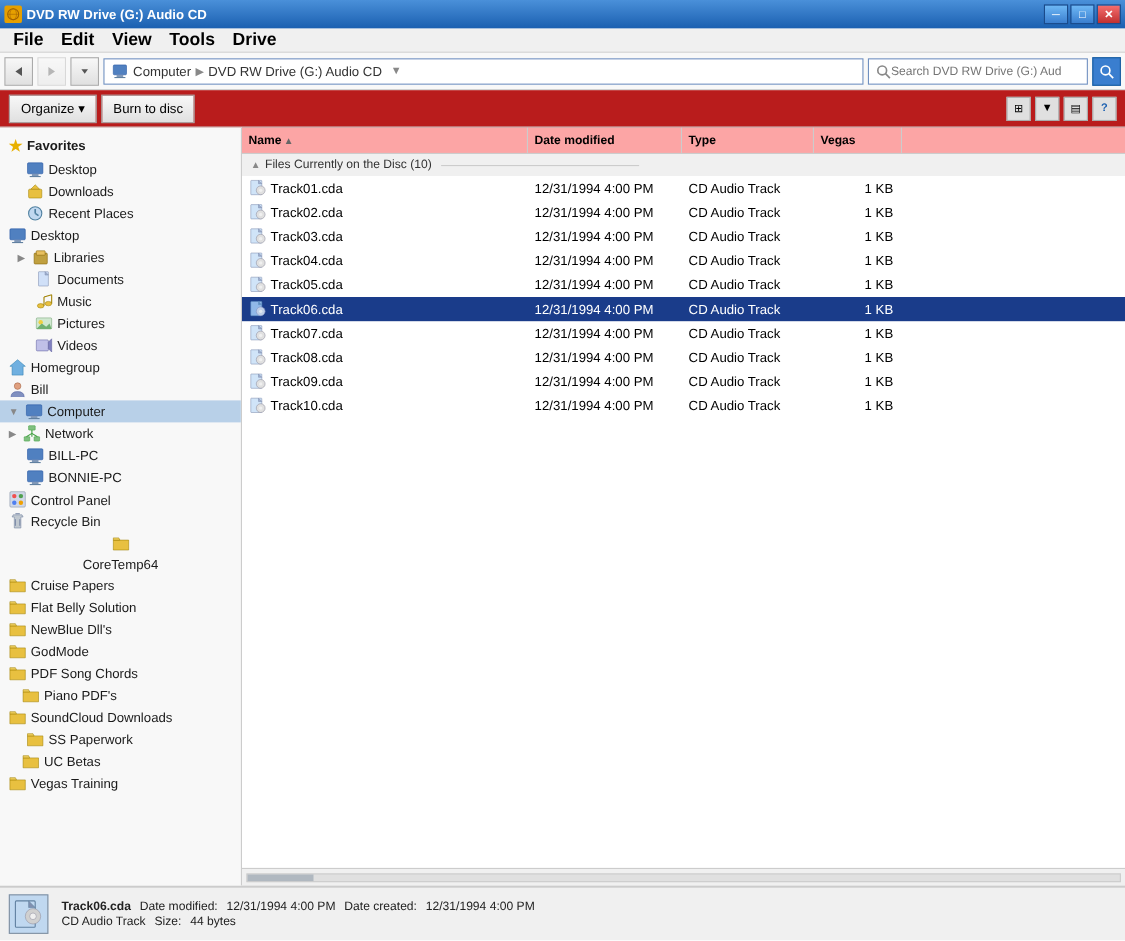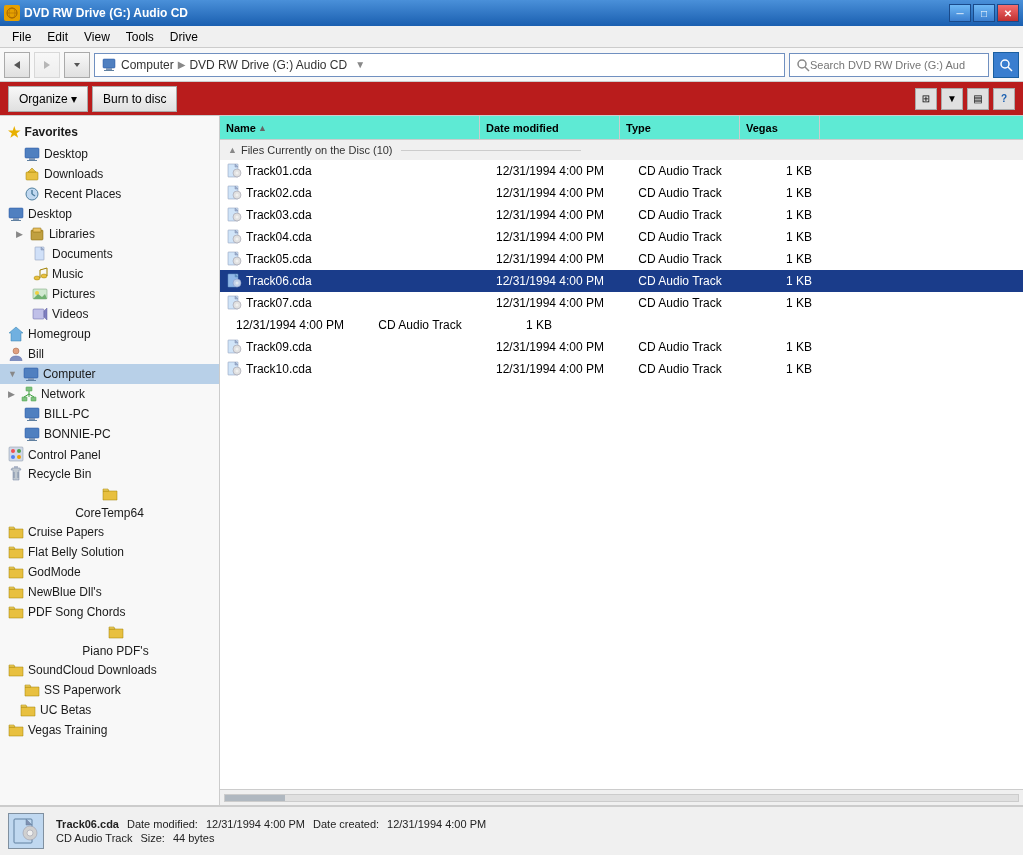--- a/index.html
+++ b/index.html
@@ -30,21 +30,21 @@
 
     
     .menu-bar {
       background: #f0f0f0;
       height: 22px;
       display: flex;
       align-items: center;
       padding: 0 4px;
       border-bottom: 1px solid #ccc;
     }
-    .menu-item { padding: 2px 8px; cursor: pointer; font-size: 12px; }
+    .menu-item { padding: 2px 8px; cursor: pointer; font-size: 16px; font-weight: bold; }
 
     
     .address-bar {
       background: #f8f8f8;
       height: 34px;
       display: flex;
       align-items: center;
       padding: 0 4px;
       gap: 4px;
       border-bottom: 1px solid #ccc;
@@ -113,21 +113,21 @@
 
     
     .file-list {
       flex: 1;
       display: flex;
       flex-direction: column;
       overflow: hidden;
     }
     .file-list-header {
       display: flex;
-      background: #5eead4;
+      background: #fca5a5;
       border-bottom: 1px solid #ccc;
       height: 24px;
     }
     .col-header {
       padding: 3px 6px; font-size: 11px; font-weight: bold;
       border-right: 1px solid #ccc; cursor: pointer; user-select: none;
       display: flex; align-items: center; gap: 2px;
     }
     .col-name { width: 260px; }
     .col-date { width: 140px; }
@@ -140,21 +140,21 @@
     .group-header {
       padding: 4px 8px; font-size: 11px; color: #333; background: #f0f0f0;
       display: flex; align-items: center; gap: 4px;
     }
     .file-row {
       display: flex; align-items: center;
       height: 22px; cursor: pointer;
     }
     .file-row.selected { background: #1a3c8a; color: white; }
     .file-row.selected .file-cell { color: white; }
-    .file-cell { padding: 2px 6px; font-size: 12px; overflow: hidden; white-space: nowrap; text-align: center; }
+    .file-cell { padding: 2px 6px; font-size: 12px; overflow: hidden; white-space: nowrap; }
     .file-cell-name { width: 260px; display: flex; align-items: center; gap: 4px; }
     .file-cell-date { width: 140px; }
     .file-cell-type { width: 120px; }
     .file-cell-size { width: 80px; text-align: right; padding-right: 8px; }
 
     
     .hscroll-bar {
       height: 16px; background: #f0f0f0; border-top: 1px solid #ccc;
       display: flex; align-items: center; padding: 0 4px;
     }
@@ -446,37 +446,37 @@
           <path d="M1,5 L1,14 L15,14 L15,5 Z" fill="#e8c040" stroke="#a08000" stroke-width="0.5"></path>
           <path d="M1,5 L1,3 L6,3 L7,5 Z" fill="#f0d060" stroke="#a08000" stroke-width="0.5"></path>
         </svg>
       <span>Flat Belly Solution</span>
     </div>
     <div class="sidebar-item" style="padding-left:8px;">
       <svg class="svg-icon" viewBox="0 0 16 16">
           <path d="M1,5 L1,14 L15,14 L15,5 Z" fill="#e8c040" stroke="#a08000" stroke-width="0.5"></path>
           <path d="M1,5 L1,3 L6,3 L7,5 Z" fill="#f0d060" stroke="#a08000" stroke-width="0.5"></path>
         </svg>
+      <span>NewBlue Dll's</span>
+    </div>
+    <div class="sidebar-item" style="padding-left:8px;">
+      <svg class="svg-icon" viewBox="0 0 16 16">
+          <path d="M1,5 L1,14 L15,14 L15,5 Z" fill="#e8c040" stroke="#a08000" stroke-width="0.5"></path>
+          <path d="M1,5 L1,3 L6,3 L7,5 Z" fill="#f0d060" stroke="#a08000" stroke-width="0.5"></path>
+        </svg>
       <span>GodMode</span>
     </div>
     <div class="sidebar-item" style="padding-left:8px;">
       <svg class="svg-icon" viewBox="0 0 16 16">
           <path d="M1,5 L1,14 L15,14 L15,5 Z" fill="#e8c040" stroke="#a08000" stroke-width="0.5"></path>
           <path d="M1,5 L1,3 L6,3 L7,5 Z" fill="#f0d060" stroke="#a08000" stroke-width="0.5"></path>
         </svg>
-      <span>NewBlue Dll's</span>
-    </div>
-    <div class="sidebar-item" style="padding-left:8px;">
-      <svg class="svg-icon" viewBox="0 0 16 16">
-          <path d="M1,5 L1,14 L15,14 L15,5 Z" fill="#e8c040" stroke="#a08000" stroke-width="0.5"></path>
-          <path d="M1,5 L1,3 L6,3 L7,5 Z" fill="#f0d060" stroke="#a08000" stroke-width="0.5"></path>
-        </svg>
       <span>PDF Song Chords</span>
     </div>
-    <div class="sidebar-item" style="padding-left:20px;flex-direction:column;">
+    <div class="sidebar-item" style="padding-left:20px;">
       <svg class="svg-icon" viewBox="0 0 16 16">
           <path d="M1,5 L1,14 L15,14 L15,5 Z" fill="#e8c040" stroke="#a08000" stroke-width="0.5"></path>
           <path d="M1,5 L1,3 L6,3 L7,5 Z" fill="#f0d060" stroke="#a08000" stroke-width="0.5"></path>
         </svg>
       <span>Piano PDF's</span>
     </div>
     <div class="sidebar-item" style="padding-left:8px;">
       <svg class="svg-icon" viewBox="0 0 16 16">
           <path d="M1,5 L1,14 L15,14 L15,5 Z" fill="#e8c040" stroke="#a08000" stroke-width="0.5"></path>
           <path d="M1,5 L1,3 L6,3 L7,5 Z" fill="#f0d060" stroke="#a08000" stroke-width="0.5"></path>
@@ -622,20 +622,29 @@
         <circle cx="11" cy="10" r="4" fill="#e0e0e0" stroke="#9090a0" stroke-width="0.5"></circle>
         <circle cx="11" cy="10" r="1.5" fill="#f0f0f0"></circle>
       </svg>
       <span>Track07.cda</span>
     </div>
     <div class="file-cell file-cell-date">12/31/1994 4:00 PM</div>
     <div class="file-cell file-cell-type">CD Audio Track</div>
     <div class="file-cell file-cell-size">1 KB</div>
   </div>
           <div class="file-row">
+    <div class="file-cell file-cell-name">
+      <svg class="svg-icon" viewBox="0 0 16 16">
+        <rect x="2" y="1" width="10" height="13" rx="0.5" fill="#d0e4f8" stroke="#8090b0" stroke-width="0.5"></rect>
+        <polygon points="9,1 12,4 9,4" fill="#a0b0d0" stroke="#8090b0" stroke-width="0.5"></polygon>
+        <circle cx="11" cy="10" r="4" fill="#e0e0e0" stroke="#9090a0" stroke-width="0.5"></circle>
+        <circle cx="11" cy="10" r="1.5" fill="#f0f0f0"></circle>
+      </svg>
+      <span>Track08.cda</span>
+    </div>
     <div class="file-cell file-cell-date">12/31/1994 4:00 PM</div>
     <div class="file-cell file-cell-type">CD Audio Track</div>
     <div class="file-cell file-cell-size">1 KB</div>
   </div>
           <div class="file-row">
     <div class="file-cell file-cell-name">
       <svg class="svg-icon" viewBox="0 0 16 16">
         <rect x="2" y="1" width="10" height="13" rx="0.5" fill="#d0e4f8" stroke="#8090b0" stroke-width="0.5"></rect>
         <polygon points="9,1 12,4 9,4" fill="#a0b0d0" stroke="#8090b0" stroke-width="0.5"></polygon>
         <circle cx="11" cy="10" r="4" fill="#e0e0e0" stroke="#9090a0" stroke-width="0.5"></circle>

